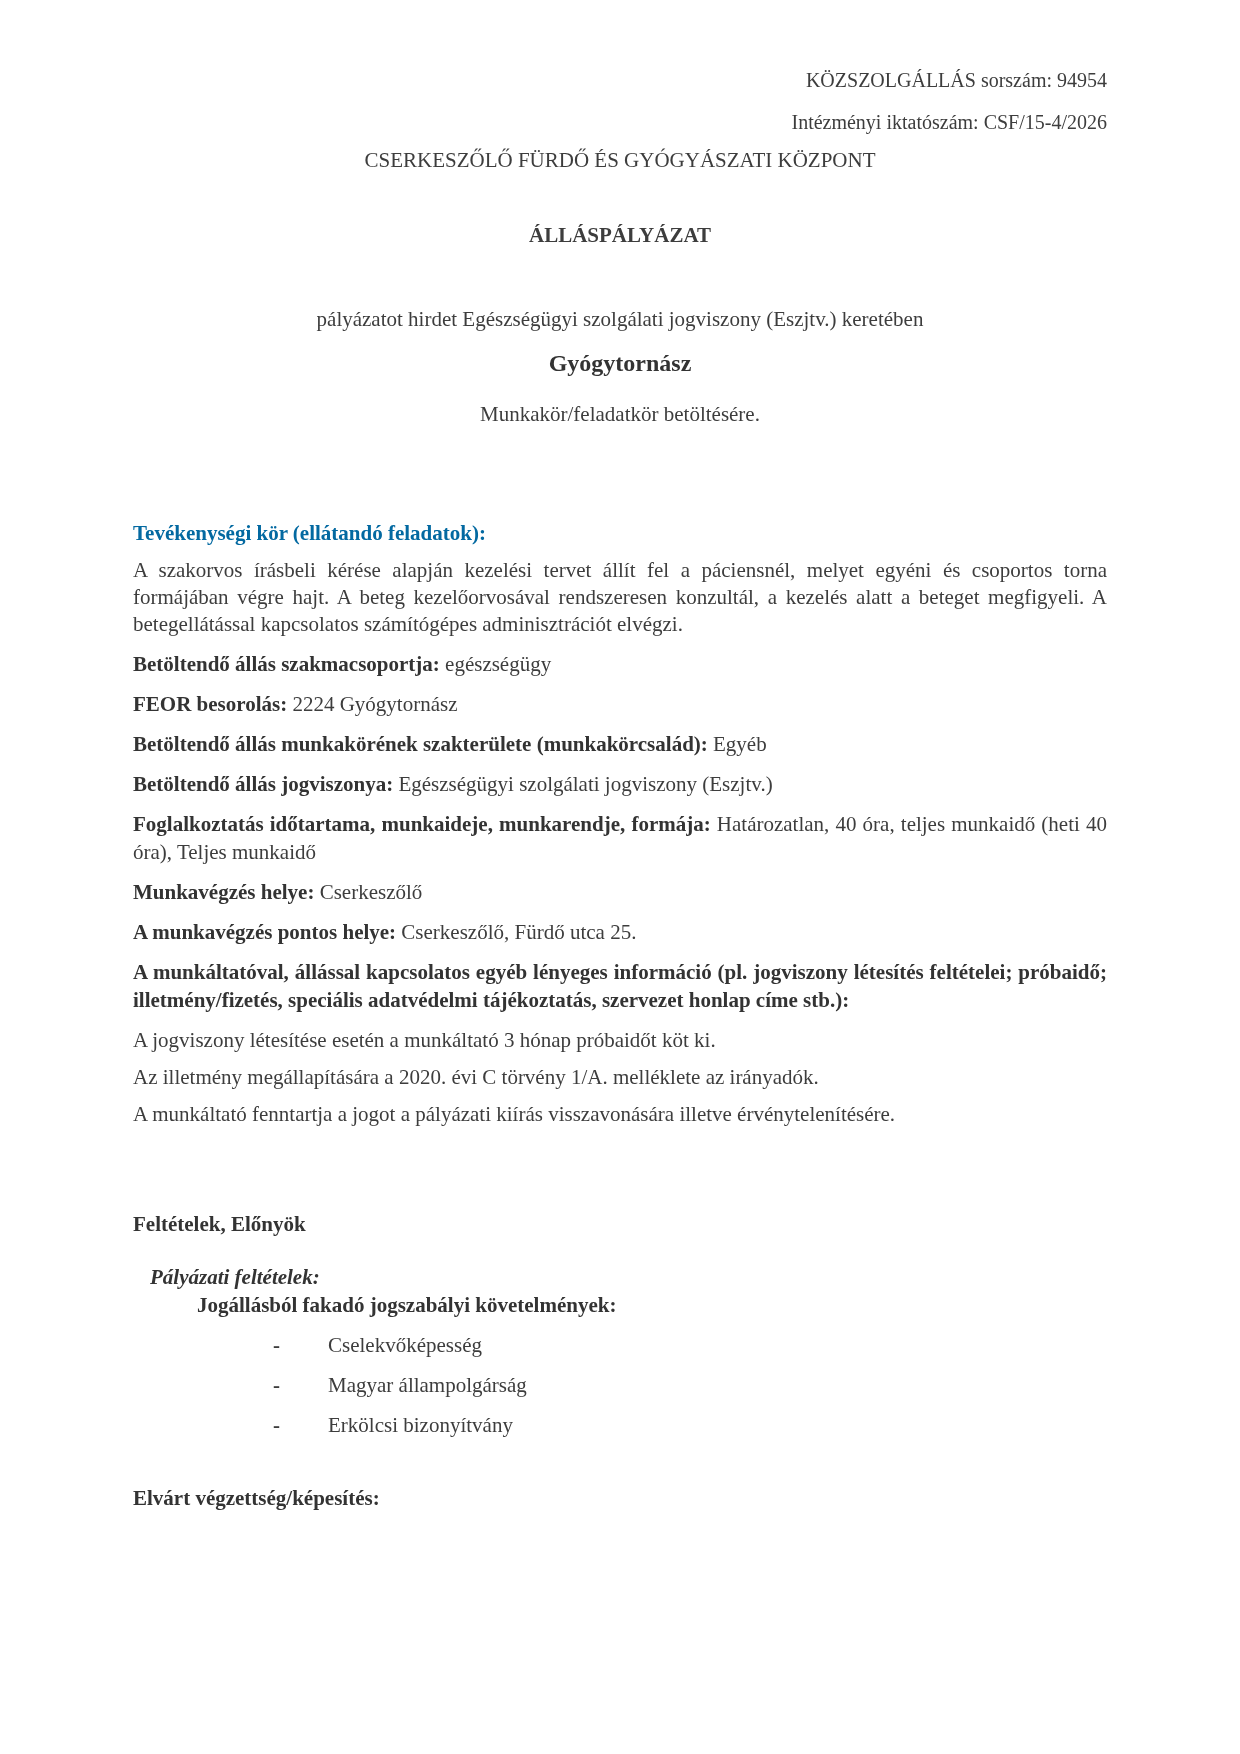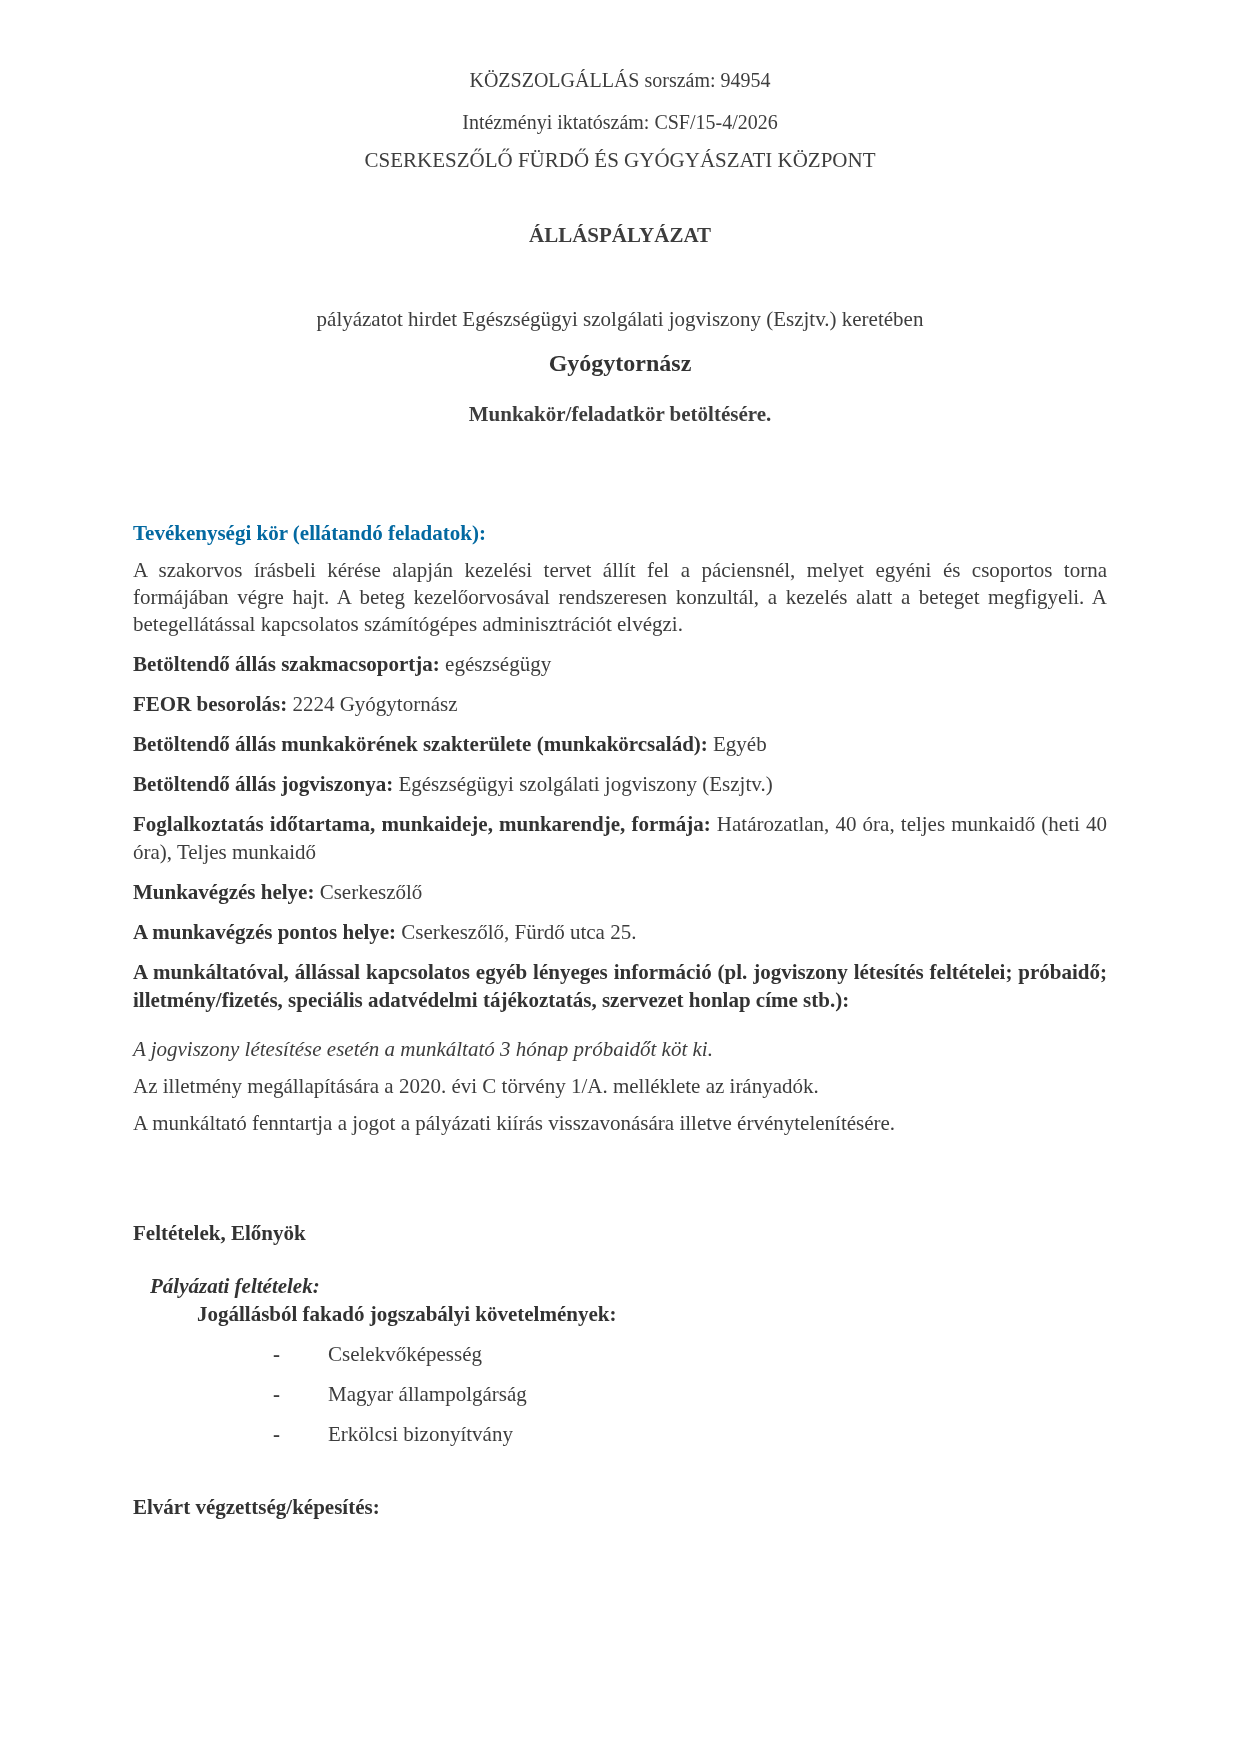--- a/index.html
+++ b/index.html
@@ -9,41 +9,41 @@
     height: 1754px;
     background: #ffffff;
     box-sizing: border-box;
     padding: 68px 133px 0 133px;
     font-family: "Liberation Serif", "DejaVu Serif", serif;
     font-size: 21px;
     line-height: 28px;
     color: #3d3d3d;
     overflow: hidden;
   }
-  .doc-header { text-align: center; font-size: 20px; }
+  .doc-header { text-align: right; font-size: 20px; }
   .doc-header .hline { line-height: 24px; }
   .doc-header .hline:first-child { margin-bottom: 18px; }
 
   .center { text-align: center; }
 
   .h-allaspalyazat { margin-top: 47px; font-weight: bold; }
   .h-org           { margin-top: 12px; }
   .p-intro         { margin-top: 56px; }
   .h-position      { margin-top: 11px; font-size: 24px; line-height: 38px; font-weight: bold; color: #333; }
-  .p-subtitle      { margin-top: 18px; font-weight: bold; }
+  .p-subtitle      { margin-top: 18px; }
 
   .h-duties        { margin-top: 91px; font-weight: bold; color: #0369a1; }
   .p-duties        { margin-top: 10px; line-height: 27px; text-align: justify; }
 
   .field           { margin-top: 12px; text-align: justify; }
   .field .lbl      { font-weight: bold; color: #333; }
 
   .h-otherinfo     { margin-top: 12px; font-weight: bold; color: #333; text-align: justify; }
   .p-other         { margin-top: 9px; }
-  .p-other.first   { margin-top: 21px; font-style: italic; }
+  .p-other.first   { margin-top: 12px; }
 
   .h-feltetelek    { margin-top: 82px; font-weight: bold; color: #333; }
   .h-palyazati     { margin-top: 25px; margin-left: 17px; font-weight: bold; font-style: italic; color: #333; }
   .h-jogallas      { margin-left: 64px; font-weight: bold; color: #333; }
 
   .bullet-row      { margin-left: 140px; margin-top: 12px; }
   .bullet-row.first{ margin-top: 14px; }
   .bullet-row .dash{ display: inline-block; width: 55px; font-weight: bold; }
 
   .h-elvart        { margin-top: 45px; font-weight: bold; color: #333; }

